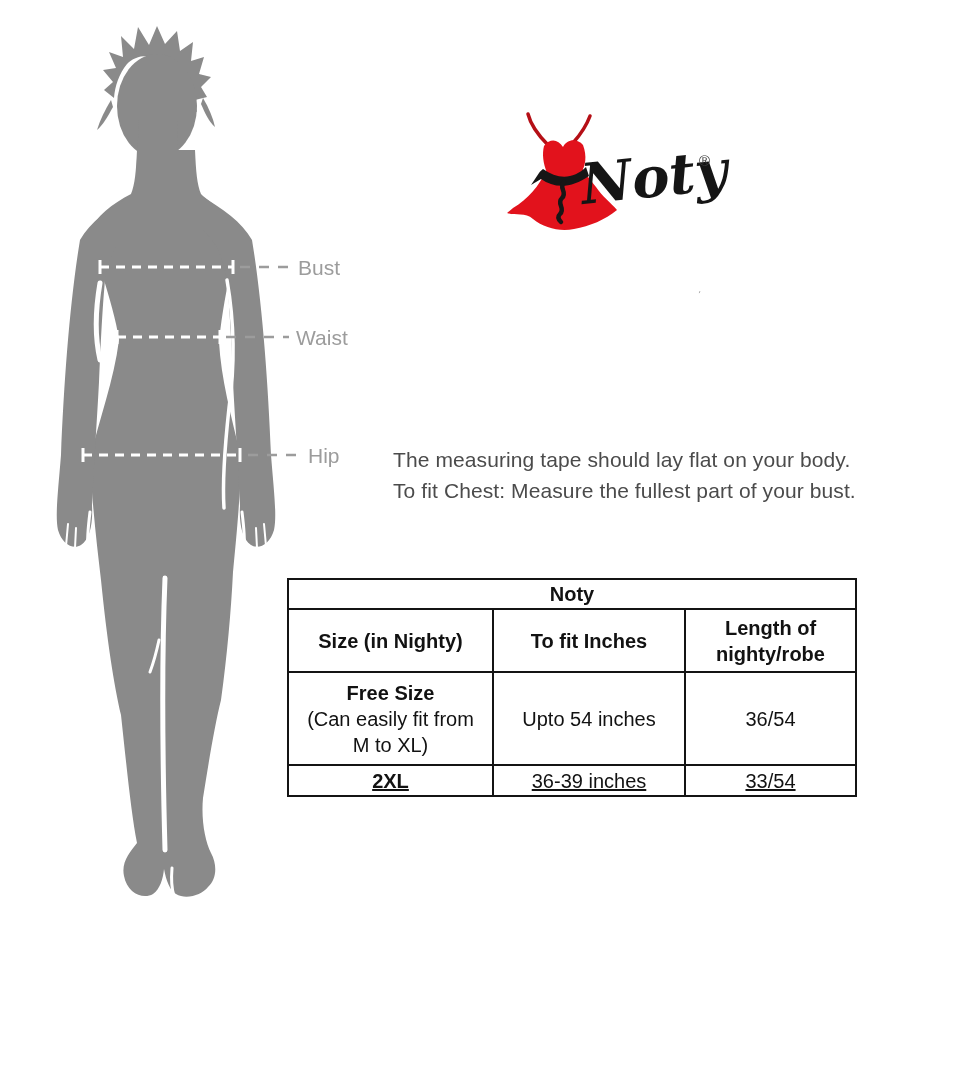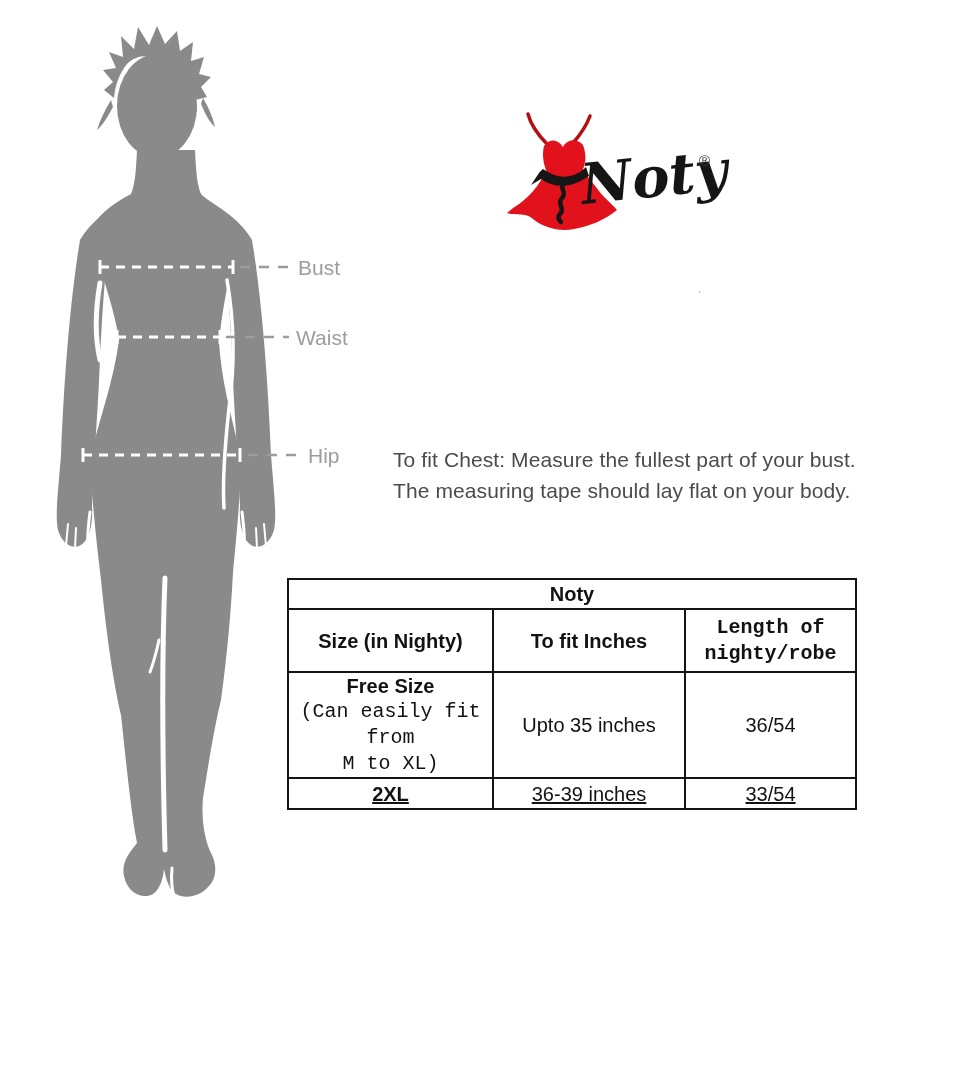--- a/index.html
+++ b/index.html
@@ -14,21 +14,21 @@
 
   
   .logo-script-svg text.script{font-family:"DejaVu Serif",serif;font-style:italic;font-weight:700;}
 
   
   .size-table{left:287px;top:578px;width:568px;border-collapse:collapse;table-layout:fixed;
               color:#121212;font-size:20px;}
   .size-table td{border:2px solid #141414;text-align:center;vertical-align:middle;
                  padding:0 4px;line-height:1.3;}
   .bold{font-weight:700;}
-  .pre{white-space:pre-line;font-family:Liberation Mono, monospace;}
+  .pre{white-space:pre-line;}
   .row-brand td{height:28px;}
   .row-title td{height:30px;}
   .row-head td{height:61px;}
   .row-free td{height:91px;}
   .row-s td{height:29px;text-decoration:underline;}
   .size-note{font-weight:400;}
 
   .stray{left:696px;top:280px;color:#8f8f8f;font-size:12px;transform:rotate(-14deg);}
 </style>
 </head>
@@ -108,22 +108,22 @@
   </svg>
 
   <svg class="abs logo-script-svg" style="left:555px;top:120px" width="250" height="120" viewBox="0 0 250 120">
     <text class="script" x="28" y="84" font-size="56" fill="#151515" transform="rotate(-6 28 84)">Noty</text>
     <text x="144" y="46" font-size="15" fill="#3c3c3c">®</text>
   </svg>
 
   <span class="abs stray">ˏ</span>
 
   <div class="abs instructions">
+    <div>The measuring tape should lay flat on your body.</div>
     <div>To fit Chest: Measure the fullest part of your bust.</div>
-    <div>The measuring tape should lay flat on your body.</div>
   </div>
 
   <table class="abs size-table">
     <colgroup>
         <col style="width:205px">
         <col style="width:192px">
         <col style="width:171px">
       </colgroup>
     <tbody>
         <tr class="row-brand">
@@ -134,21 +134,21 @@
       <td class="bold">To fit Inches</td>
       <td class="bold pre">Length of
 nighty/robe</td>
     </tr>
     <tr class="row-free">
       <td>
         <div class="bold">Free Size</div>
         <div class="size-note pre">(Can easily fit  from
 M to XL)</div>
       </td>
-      <td>Upto 35 inches</td>
+      <td>Upto 54 inches</td>
       <td>36/54</td>
     </tr>
     <tr class="row-s">
       <td class="bold">2XL</td>
       <td>36-39 inches</td>
       <td>33/54</td>
     </tr>
   </tbody>
     </table>
 

